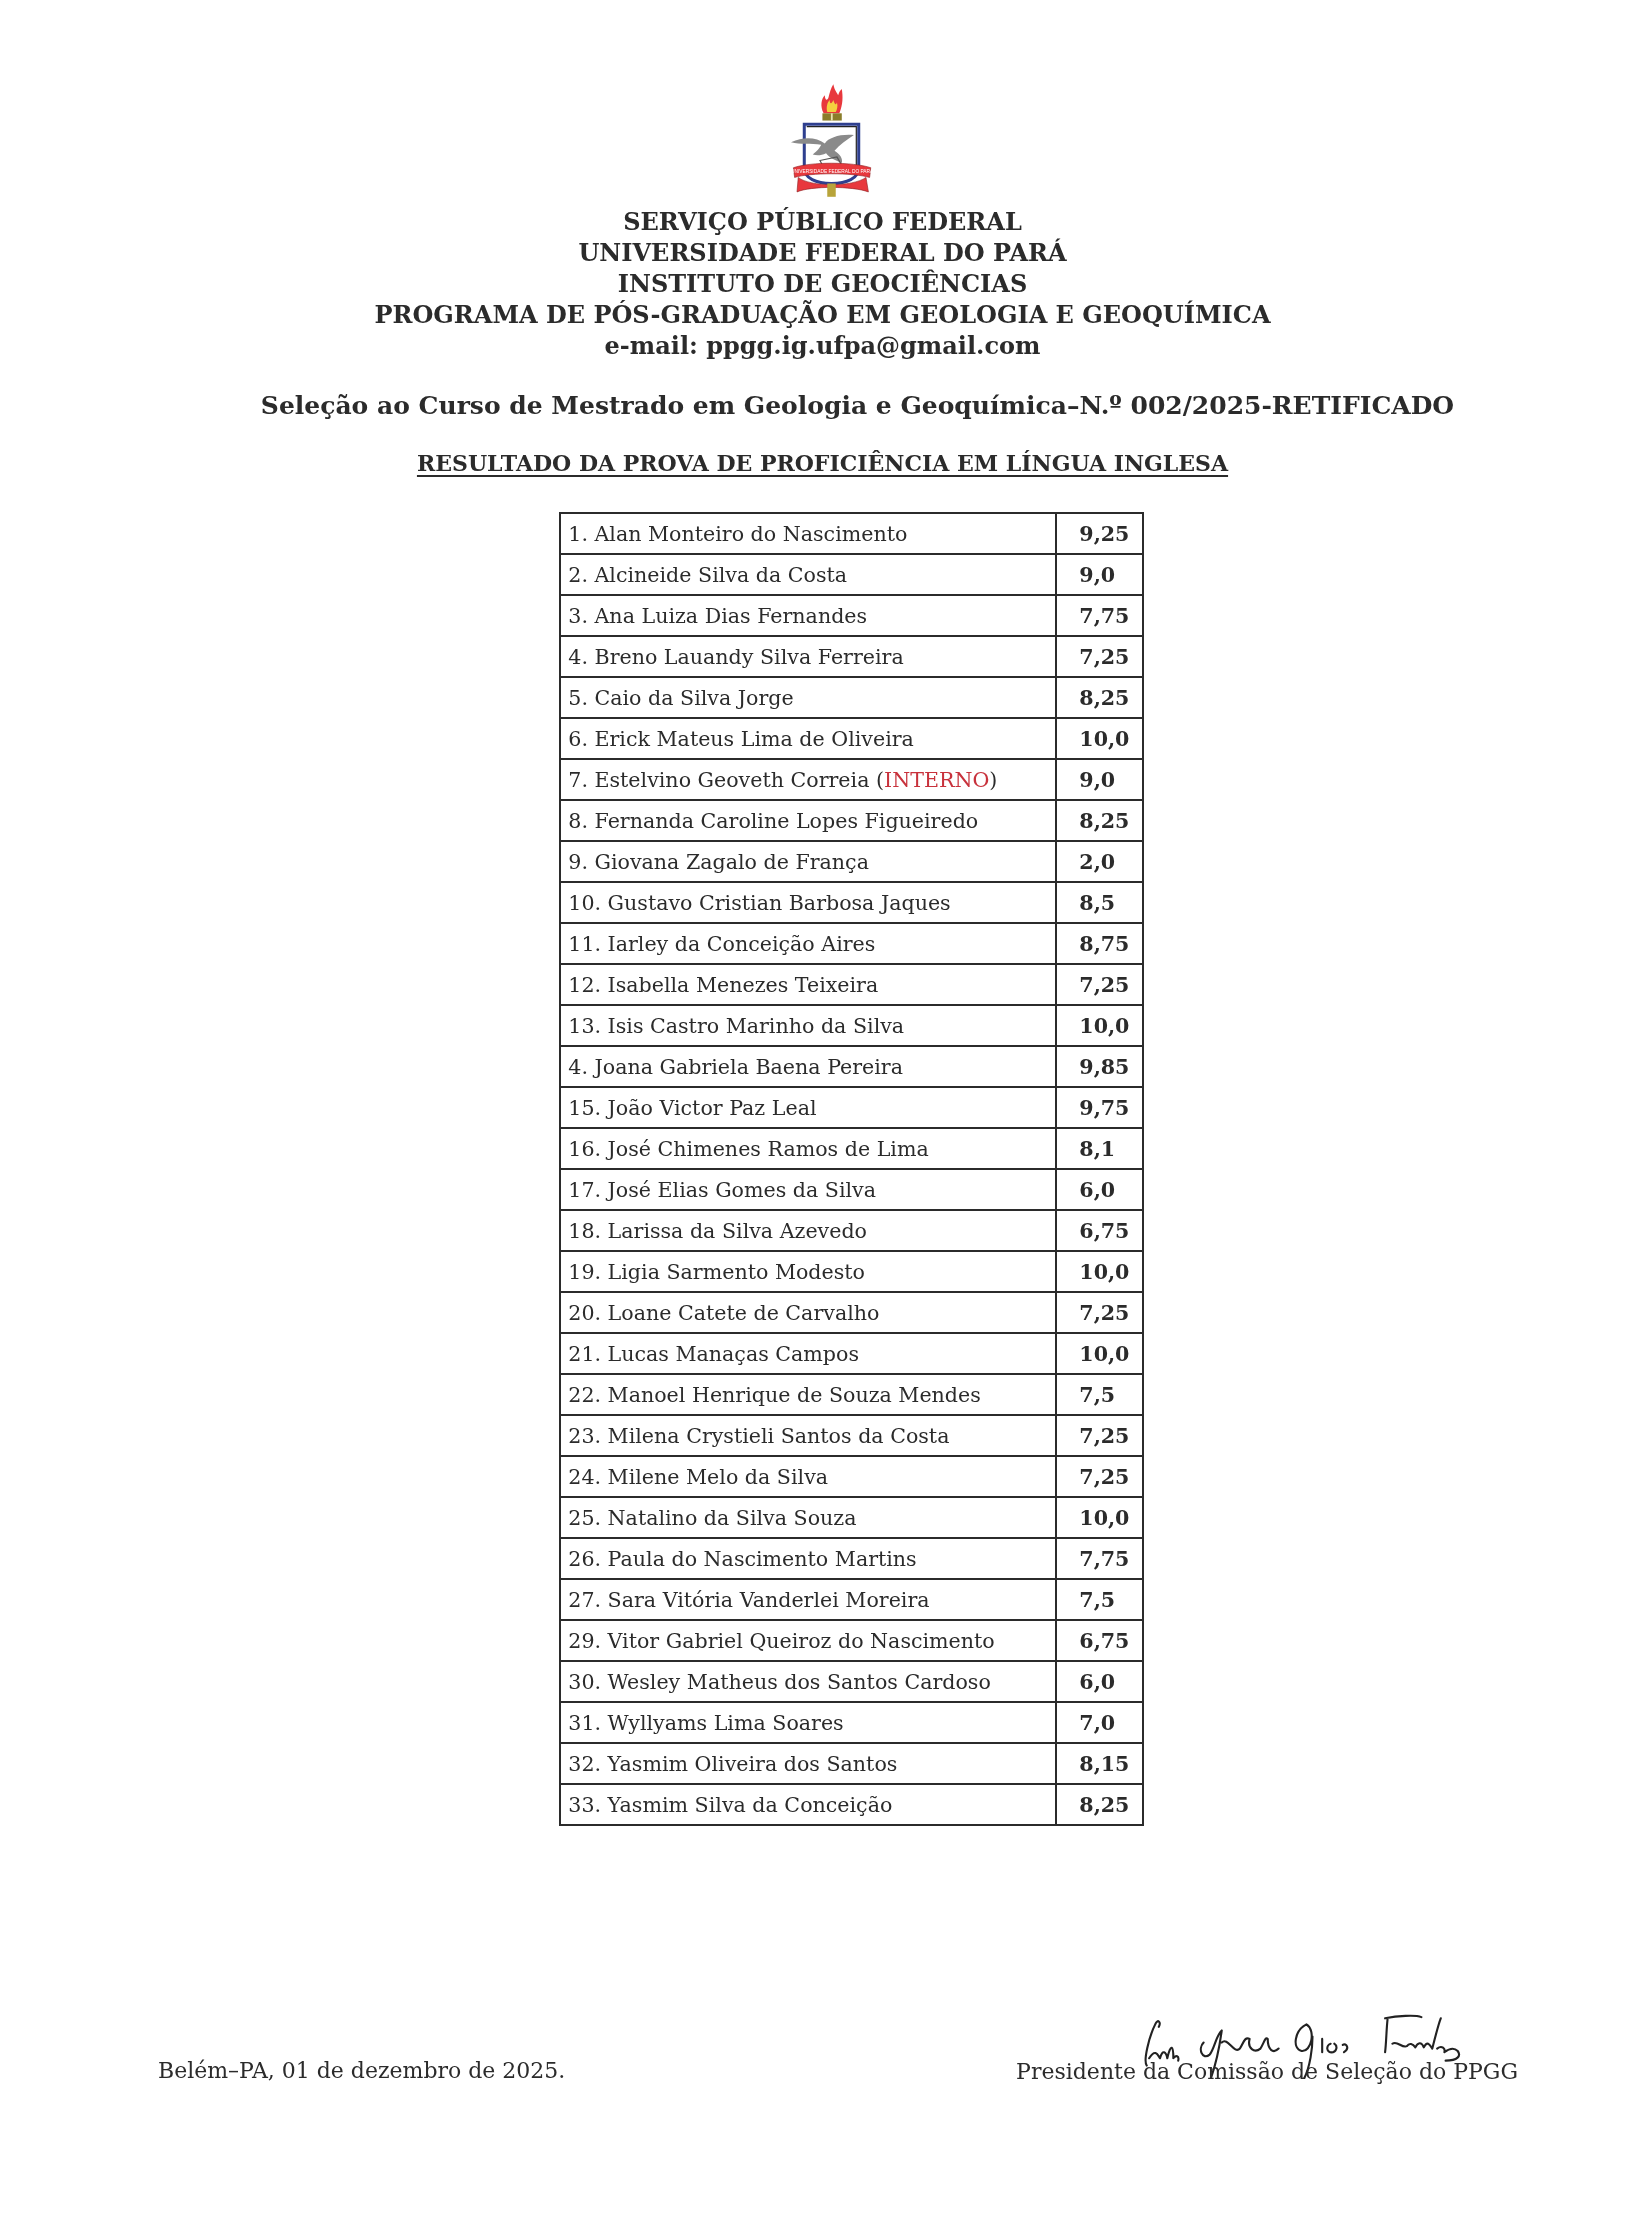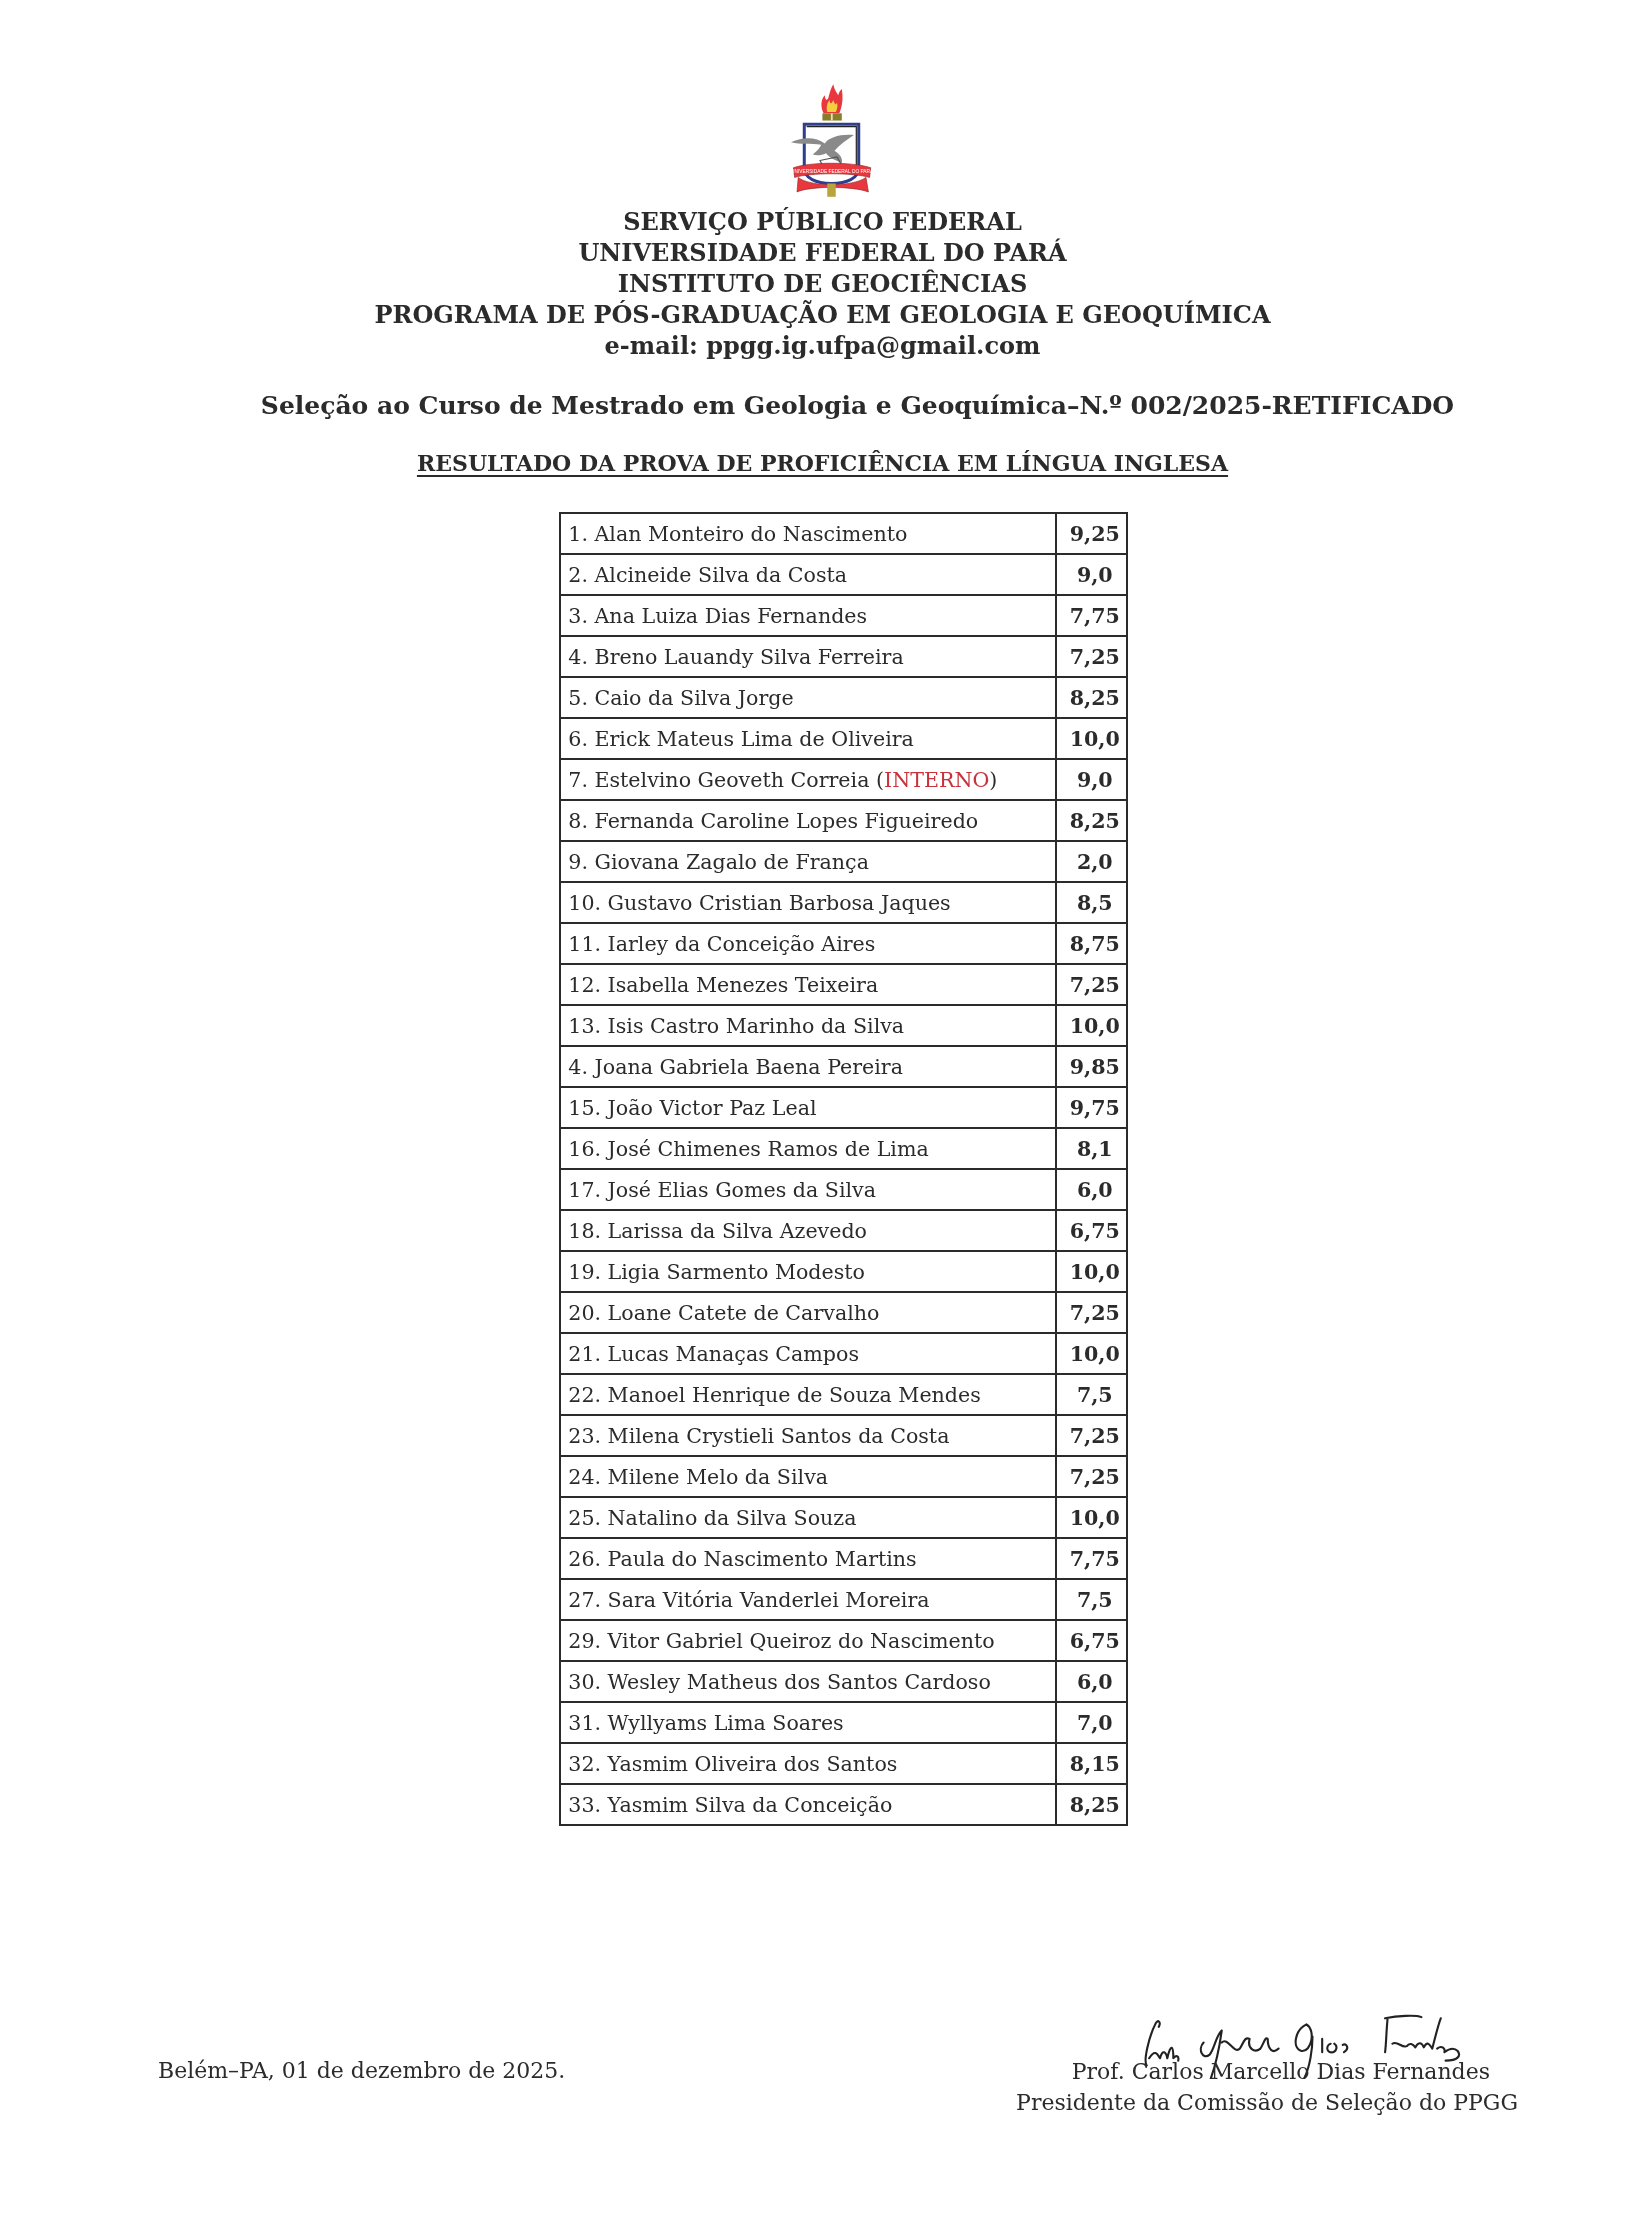--- a/index.html
+++ b/index.html
@@ -20,21 +20,21 @@
   .result-title { position: absolute; left: 0; top: 449px; width: 1645px; text-align: center;
                   font-weight: bold; font-size: 22px; line-height: 29px; }
   .result-title span { text-decoration: underline; text-decoration-thickness: 2.4px; text-underline-offset: 3.6px; }
 
   
   .results-table { position: absolute; left: 559px; top: 512px; width: 567px;
                    border-collapse: collapse; table-layout: fixed; }
   .results-table td { border: 2.4px solid #2b2b2b; height: 39px; padding: 0 0 0 7.3px;
                       font-size: 20.6px; white-space: nowrap; overflow: hidden; vertical-align: middle; }
   .results-table td.name { width: 487px; }
-  .results-table td.score { width: 63px; font-weight: bold; padding-left: 6px; text-align: center; }
+  .results-table td.score { width: 63px; font-weight: bold; padding-left: 22px; }
   .interno { color: #c8323c; text-align: center; }
 
   
   .place-date { position: absolute; left: 158px; top: 2056px; font-size: 22px; line-height: 29px; white-space: nowrap; }
   .signer { position: absolute; left: 992px; top: 2056px; width: 526px; text-align: right;
             font-size: 22px; line-height: 31px; }
   .signer div { white-space: nowrap; }
   .signer .line1 { padding-right: 28px; }
   .signature { position: absolute; left: 1131px; top: 2000px; width: 363px; height: 79px; }
 </style>
@@ -216,17 +216,16 @@
   <svg class="signature" viewBox="0 0 600 130">
     <g fill="none" stroke="#222" stroke-width="3.5" stroke-linecap="round" stroke-linejoin="round">
       <path d="M40 40 C30 60 20 100 26 108 M40 40 C44 30 50 36 46 44 M30 96 C40 80 44 90 48 96 C52 80 58 86 60 96 C66 70 70 76 70 96 C74 90 80 92 78 100"></path>
       <path d="M120 70 C110 80 118 100 130 90 C138 80 140 60 150 50 C146 80 140 110 128 140 M150 70 C160 60 170 90 180 80 C186 70 188 60 196 64 C192 80 204 88 214 80 C220 70 222 60 226 64 C226 80 234 90 244 80"></path>
       <path d="M290 40 C270 50 266 80 282 84 C298 86 306 50 290 40 Z M300 60 C300 80 296 110 286 130 M316 64 L316 86 M330 72 C322 74 322 88 334 86 C340 84 342 76 336 72 M350 74 C356 70 362 80 352 86"></path>
       <path d="M420 30 C440 26 470 24 480 28 M424 32 C422 50 422 70 420 86 M432 72 C440 66 448 80 456 76 C460 70 466 72 470 78 C474 70 480 68 484 78 C490 66 494 74 498 80 C502 64 508 40 512 30 M506 80 C514 74 520 80 518 86 C526 80 534 78 540 84 C546 92 540 100 520 100"></path>
     </g>
   </svg>
 
   <div class="signer">
-    <div class="line1">Prof. Carlos Marcello Dias Fernandes</div>
     <div>Presidente da Comissão de Seleção do PPGG</div>
   </div>
 </div>
 
 
 </body></html>

